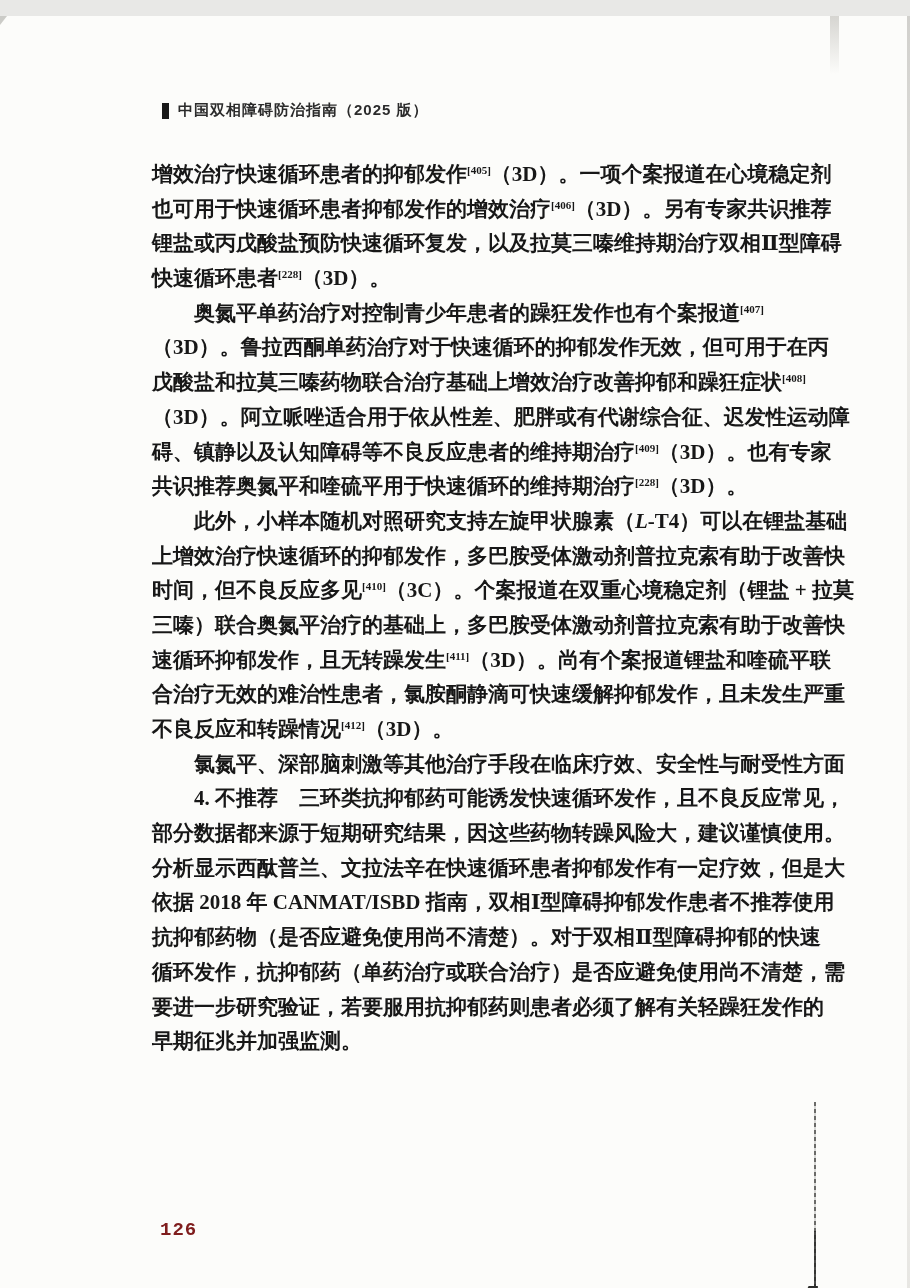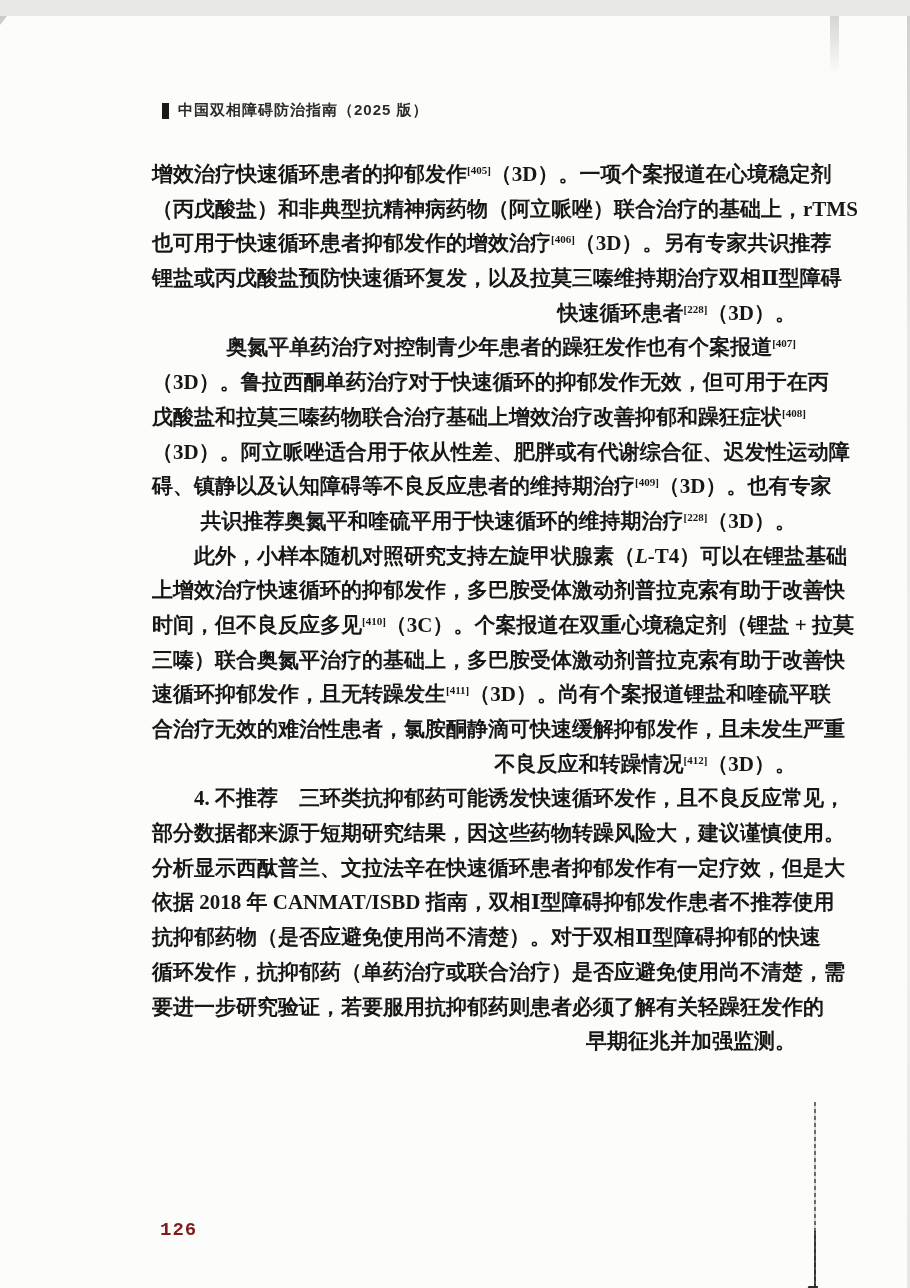--- a/index.html
+++ b/index.html
@@ -36,21 +36,21 @@
   .doc-body {
     position: absolute;
     left: 152px;
     top: 141px;
     width: 644px;
     color: #171717;
     font-size: 21px;
     font-weight: 600;
     letter-spacing: 0px;
   }
-  .para { margin: 0; text-align: right; }
+  .para { margin: 0; }
   .para.indent .line:first-child { text-indent: 2em; }
   .line {
     height: 34.7px;
     line-height: 34.7px;
     white-space: nowrap;
     overflow: visible;
   }
   sup.cite {
     font-size: 11px;
     font-weight: 700;
@@ -122,21 +122,20 @@
   <div class="smudge-top"></div>
 
   <div class="running-header">
     <span class="header-bar"></span>
     <span>中国双相障碍防治指南（2025 版）</span>
   </div>
 
   <div class="doc-body" style="color: rgb(23, 23, 23);">
       <div class="para">
         <div class="line">增效治疗快速循环患者的抑郁发作<sup class="cite">[405]</sup>（3D）。一项个案报道在心境稳定剂</div>
-        <div class="line">（丙戊酸盐）和非典型抗精神病药物（阿立哌唑）联合治疗的基础上，rTMS</div>
         <div class="line">也可用于快速循环患者抑郁发作的增效治疗<sup class="cite">[406]</sup>（3D）。另有专家共识推荐</div>
         <div class="line">锂盐或丙戊酸盐预防快速循环复发，以及拉莫三嗪维持期治疗双相Ⅱ型障碍</div>
         <div class="line">快速循环患者<sup class="cite">[228]</sup>（3D）。</div>
       </div>
       <div class="para indent">
         <div class="line">奥氮平单药治疗对控制青少年患者的躁狂发作也有个案报道<sup class="cite">[407]</sup></div>
         <div class="line">（3D）。鲁拉西酮单药治疗对于快速循环的抑郁发作无效，但可用于在丙</div>
         <div class="line">戊酸盐和拉莫三嗪药物联合治疗基础上增效治疗改善抑郁和躁狂症状<sup class="cite">[408]</sup></div>
         <div class="line">（3D）。阿立哌唑适合用于依从性差、肥胖或有代谢综合征、迟发性运动障</div>
         <div class="line">碍、镇静以及认知障碍等不良反应患者的维持期治疗<sup class="cite">[409]</sup>（3D）。也有专家</div>
@@ -145,20 +144,21 @@
       <div class="para indent">
         <div class="line">此外，小样本随机对照研究支持左旋甲状腺素（<i>L</i>-T4）可以在锂盐基础</div>
         <div class="line">上增效治疗快速循环的抑郁发作，多巴胺受体激动剂普拉克索有助于改善快</div>
         <div class="line">时间，但不良反应多见<sup class="cite">[410]</sup>（3C）。个案报道在双重心境稳定剂（锂盐 + 拉莫</div>
         <div class="line">三嗪）联合奥氮平治疗的基础上，多巴胺受体激动剂普拉克索有助于改善快</div>
         <div class="line">速循环抑郁发作，且无转躁发生<sup class="cite">[411]</sup>（3D）。尚有个案报道锂盐和喹硫平联</div>
         <div class="line">合治疗无效的难治性患者，氯胺酮静滴可快速缓解抑郁发作，且未发生严重</div>
         <div class="line">不良反应和转躁情况<sup class="cite">[412]</sup>（3D）。</div>
       </div>
       <div class="para indent">
+        <div class="line">氯氮平、深部脑刺激等其他治疗手段在临床疗效、安全性与耐受性方面</div>
       </div>
       <div class="para indent">
         <div class="line">4. 不推荐　三环类抗抑郁药可能诱发快速循环发作，且不良反应常见，</div>
         <div class="line">部分数据都来源于短期研究结果，因这些药物转躁风险大，建议谨慎使用。</div>
         <div class="line">分析显示西酞普兰、文拉法辛在快速循环患者抑郁发作有一定疗效，但是大</div>
         <div class="line">依据 2018 年 CANMAT/ISBD 指南，双相Ⅰ型障碍抑郁发作患者不推荐使用</div>
         <div class="line">抗抑郁药物（是否应避免使用尚不清楚）。对于双相Ⅱ型障碍抑郁的快速</div>
         <div class="line">循环发作，抗抑郁药（单药治疗或联合治疗）是否应避免使用尚不清楚，需</div>
         <div class="line">要进一步研究验证，若要服用抗抑郁药则患者必须了解有关轻躁狂发作的</div>
         <div class="line">早期征兆并加强监测。</div>

